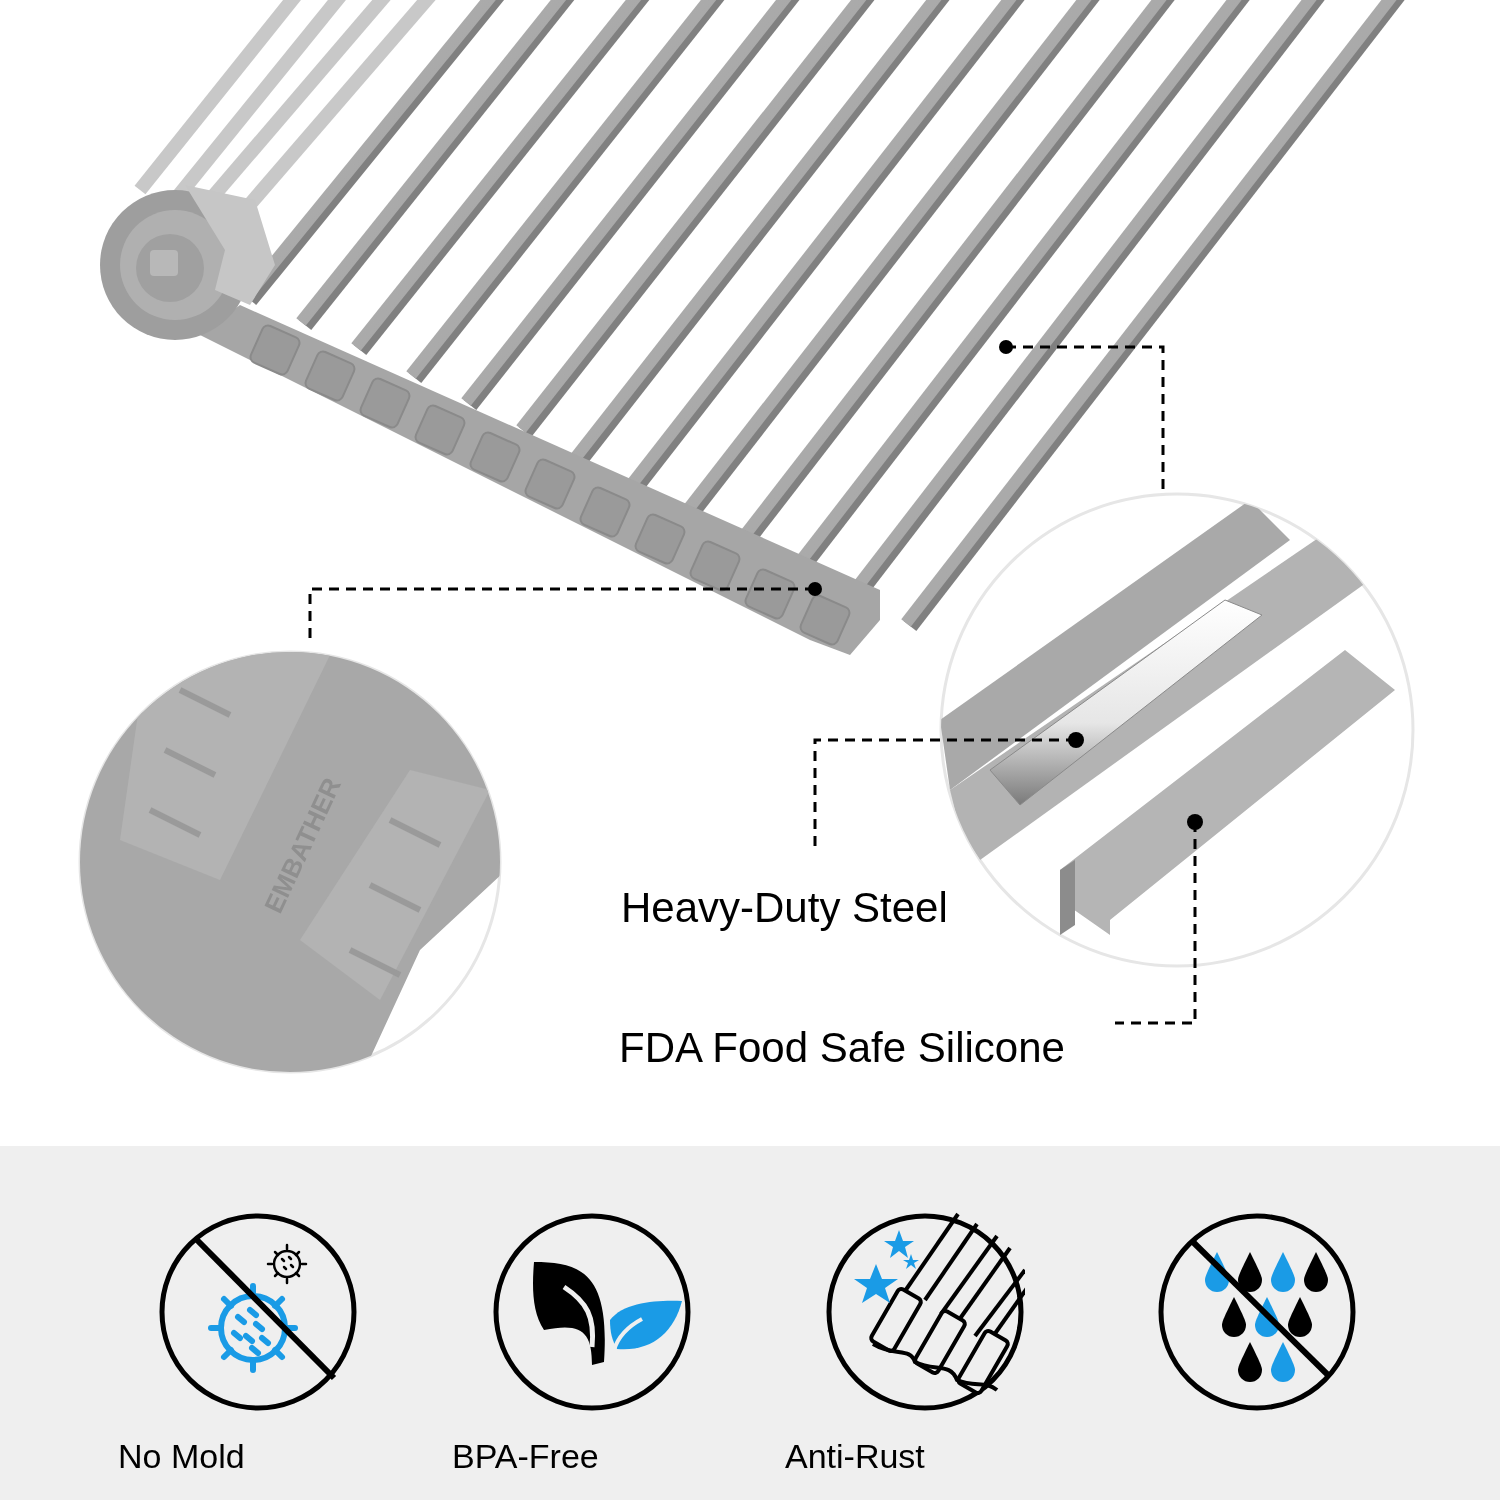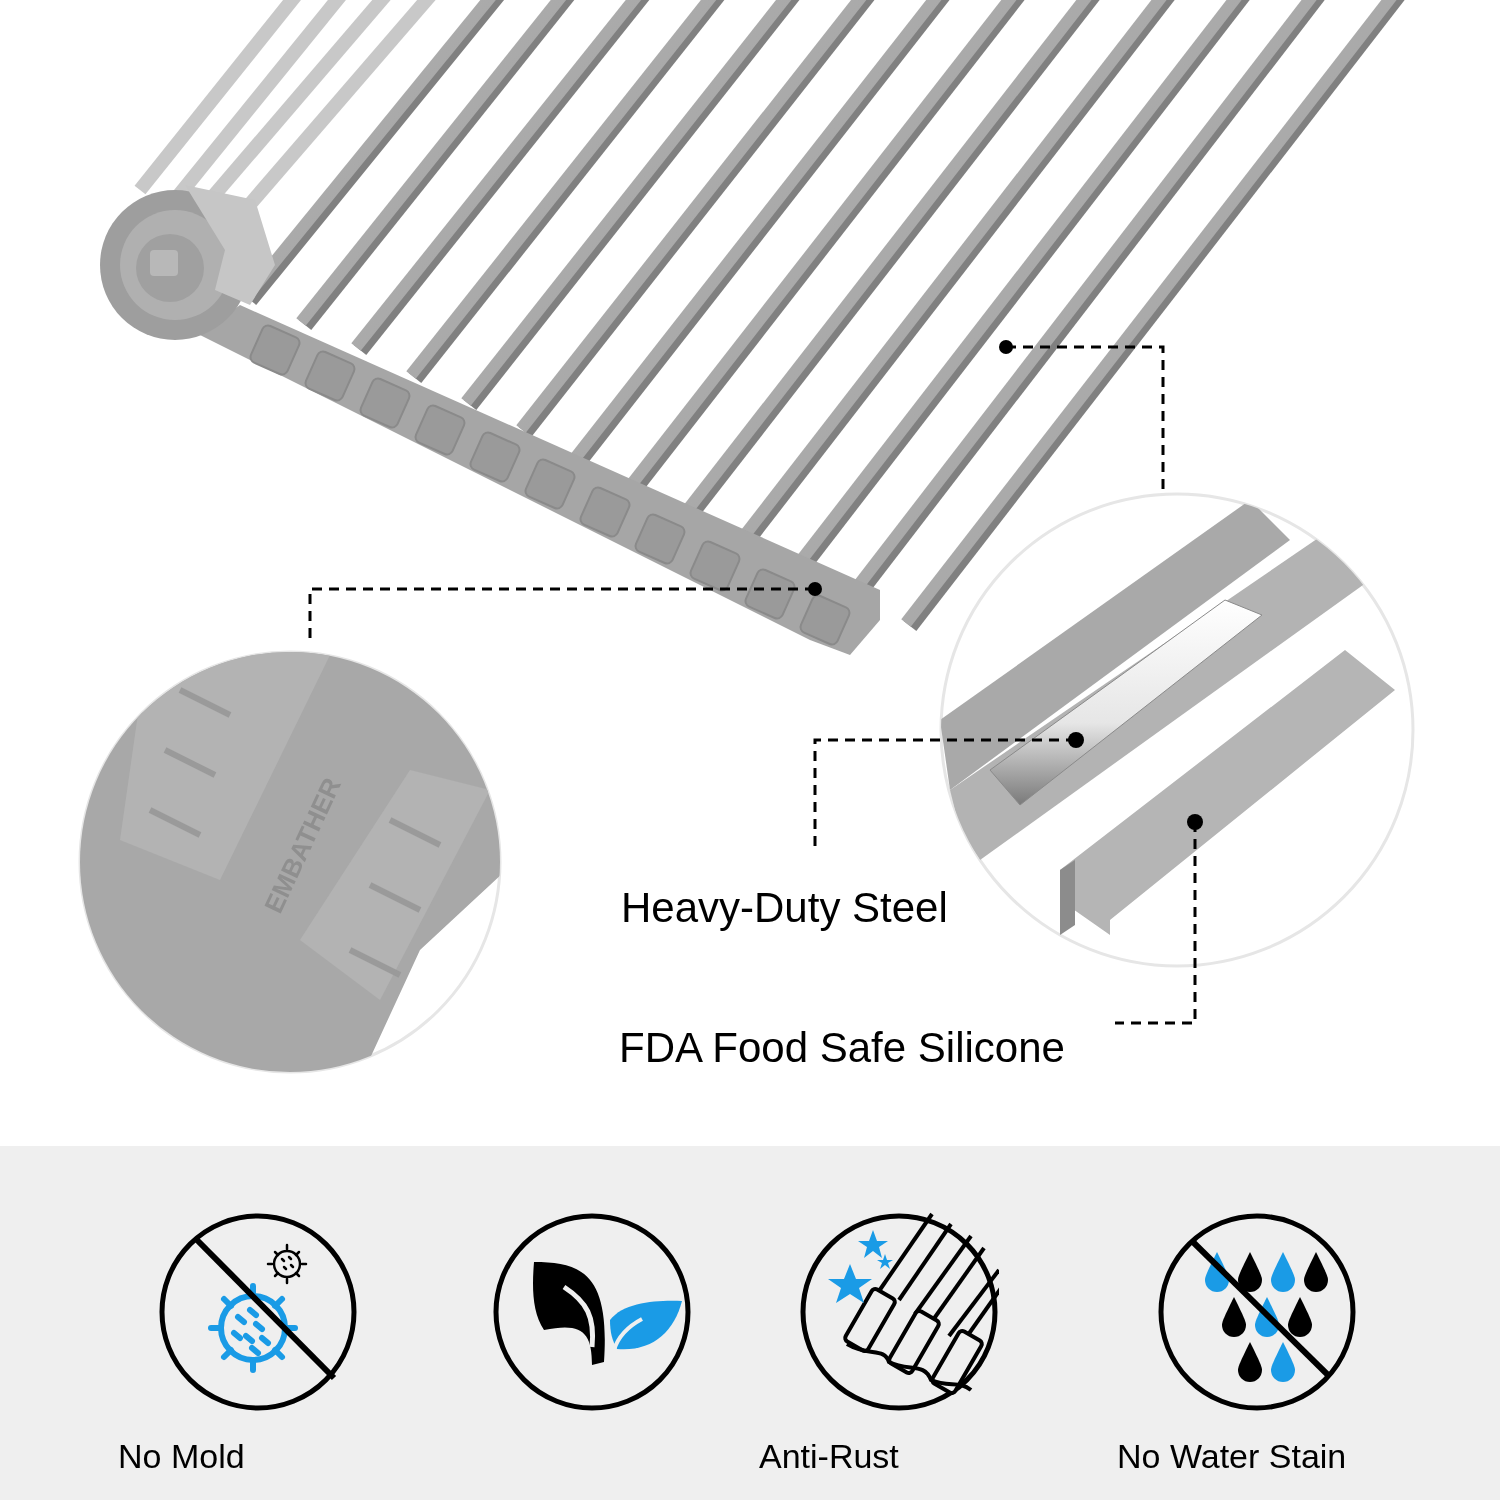--- a/index.html
+++ b/index.html
@@ -7,21 +7,21 @@
   .diagram{position:absolute;left:0;top:0;width:1500px;height:1146px;background:#fff;}
   .diagram svg{position:absolute;left:0;top:0;}
   .label{position:absolute;font-size:42px;color:#000;white-space:nowrap;line-height:1;margin-top:28px;}
   .lbl-grip{left:199px;top:1027px;}
   .lbl-steel{left:621px;top:859px;}
   .lbl-silicone{left:619px;top:999px;}
   .band{position:absolute;left:0;top:1146px;width:1500px;height:354px;background:#efefef;}
   .feature{position:absolute;top:1212px;width:200px;height:250px;}
   .feature .ic{position:absolute;left:0;top:0;width:200px;height:200px;}
   .feature .cap{position:absolute;left:-40px;width:280px;top:225px;text-align:left;font-size:34px;color:#000;white-space:nowrap;}
-  .f1{left:158px;} .f2{left:492px;} .f3{left:799px;text-decoration:underline;} .f4{left:1157px;}
+  .f1{left:158px;} .f2{left:492px;} .f3{left:825px;text-decoration:underline;} .f4{left:1157px;}
 </style>
 </head>
 <body>
 
 <div class="diagram">
   <svg width="1500" height="1146" viewBox="0 0 1500 1146">
     <defs>
       <clipPath id="clipL">
           <circle cx="290" cy="862" r="210"></circle>
         </clipPath>
@@ -195,20 +195,21 @@
 </div>
 
 <div class="feature f2">
   <svg class="ic" viewBox="0 0 200 200">
     <circle cx="100" cy="100" r="96" fill="none" stroke="#000" stroke-width="5"></circle>
     <path d="M42,50 C90,50 118,62 112,150 L100,153 C100,120 90,110 52,118 C40,100 40,75 42,50 Z" fill="#000"></path>
     <path d="M72,75 C95,90 103,105 100,135" stroke="#efefef" stroke-width="5" fill="none"></path>
     <path d="M118,108 C132,90 165,88 190,89 C182,120 160,140 125,137 C120,128 118,120 118,108 Z" fill="#1a9be6"></path>
     <path d="M150,107 C135,115 126,125 122,138" stroke="#efefef" stroke-width="4" fill="none"></path>
   </svg>
+  <div class="cap">BPA-Free</div>
 </div>
 
 <div class="feature f3">
   <svg class="ic" viewBox="0 0 200 200">
     <circle cx="100" cy="100" r="96" fill="none" stroke="#000" stroke-width="5"></circle>
     <g stroke="#000" stroke-width="4" fill="none">
       <line x1="78" y1="82" x2="133" y2="2"></line>
       <line x1="100" y1="88" x2="152" y2="12"></line>
       <line x1="116" y1="102" x2="172" y2="24"></line>
       <line x1="134" y1="108" x2="185" y2="36"></line>
@@ -239,14 +240,13 @@
       <path d="M126,40 C116,60 114,65 114,68 A12,12 0 0 0 138,68 C138,65 136,60 126,40 Z" fill="#1a9be6"></path>
       <path d="M159,40 C149,60 147,65 147,68 A12,12 0 0 0 171,68 C171,65 169,60 159,40 Z" fill="#000"></path>
       <path d="M77,85 C67,105 65,110 65,113 A12,12 0 0 0 89,113 C89,110 87,105 77,85 Z" fill="#000"></path>
       <path d="M110,85 C100,105 98,110 98,113 A12,12 0 0 0 122,113 C122,110 120,105 110,85 Z" fill="#1a9be6"></path>
       <path d="M143,85 C133,105 131,110 131,113 A12,12 0 0 0 155,113 C155,110 153,105 143,85 Z" fill="#000"></path>
       <path d="M93,130 C83,150 81,155 81,158 A12,12 0 0 0 105,158 C105,155 103,150 93,130 Z" fill="#000"></path>
       <path d="M126,130 C116,150 114,155 114,158 A12,12 0 0 0 138,158 C138,155 136,150 126,130 Z" fill="#1a9be6"></path>
     </g>
     <line x1="36" y1="30" x2="172" y2="164" stroke="#000" stroke-width="6"></line>
   </svg>
-  <div class="cap">No Water Stain</div>
 </div>
 
 </body></html>

